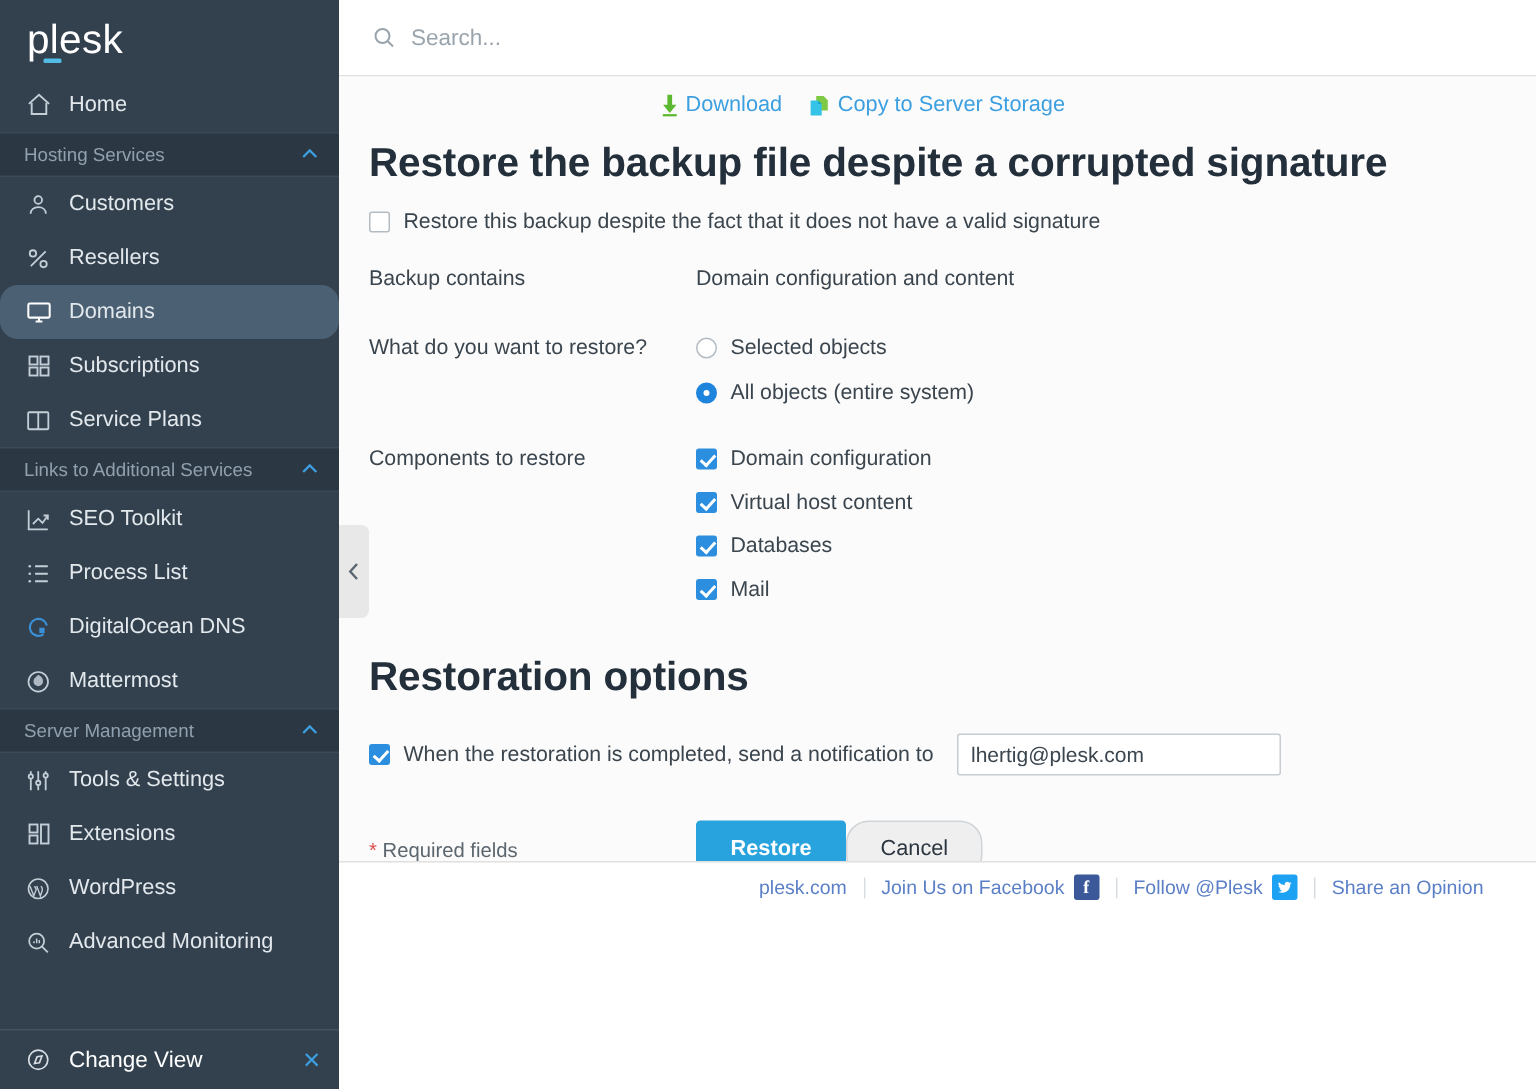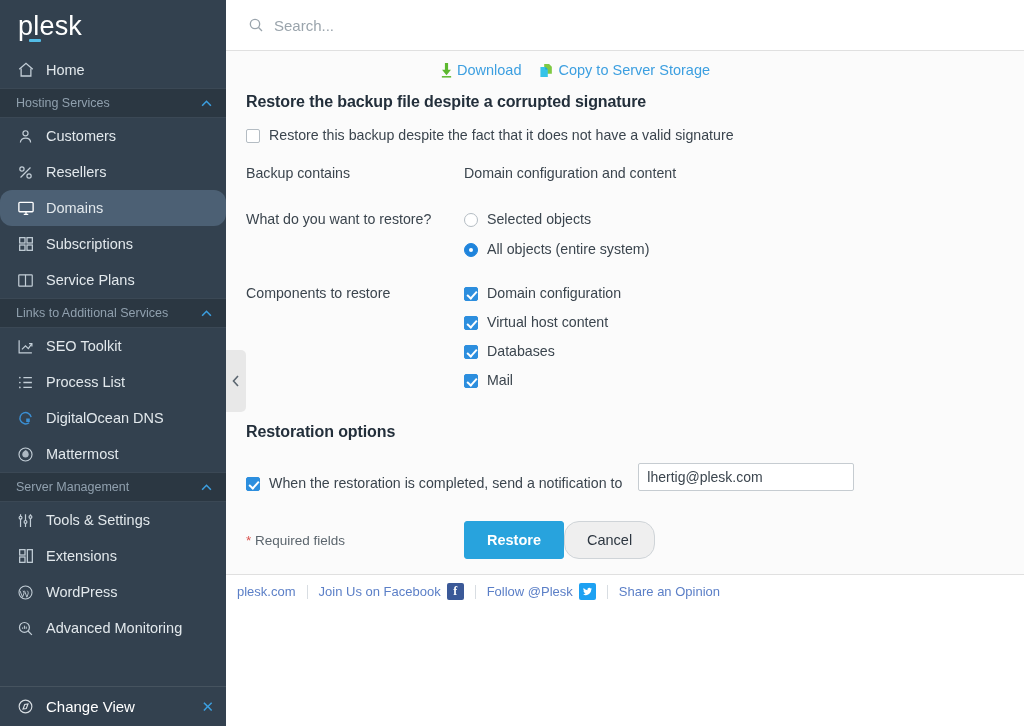--- a/index.html
+++ b/index.html
@@ -97,24 +97,24 @@
   #content { flex: 1 1 auto; position: relative; background: #fbfbfb; overflow: hidden; }
   #content-inner { padding: 0 0 0 20px; }
 
   .toollinks {
     height: 38px; display: flex; align-items: center; justify-content: center;
     gap: 18px; font-size: 14.5px; padding-right: 120px;
   }
   .toollink { display: flex; align-items: center; gap: 4px; color: #3c9fe0; cursor: pointer; }
 
   h2.sect {
-    font-size: 16px; color: #232f3b; font-weight: bold;
+    font-size: 27px; color: #232f3b; font-weight: bold;
     margin: 10px 0 0 0; letter-spacing: -.1px;
   }
-  .chk-row { display: flex; align-items: flex-end; gap: 9px; font-size: 14.2px; color: #3b454e; }
+  .chk-row { display: flex; align-items: center; gap: 9px; font-size: 14.2px; color: #3b454e; }
 
   
   .cb {
     width: 14px; height: 14px; flex: 0 0 14px; border: 1px solid #b4bcc3;
     border-radius: 2px; background: #fff; display: inline-block; position: relative;
   }
   .cb.on { background: #2c8ede; border-color: #2c8ede; }
   .cb.on::after {
     content: ""; position: absolute; left: 4px; top: 1px;
     width: 4px; height: 8px; border: solid #fff; border-width: 0 2px 2px 0;
@@ -148,22 +148,22 @@
     height: 38px; border-radius: 3px; font-size: 14.5px; cursor: pointer;
     font-family: "Liberation Sans", sans-serif; border: 1px solid transparent;
     padding: 0 22px;
   }
   .btn-primary { background: #28a3dd; color: #fff; font-weight: bold; border-color: #28a3dd; }
   .btn-default { background: #efefef; color: #2c3640; border-color: #cfd4d8; }
 
   
   #footer {
     height: 34px; flex: 0 0 34px; background: #fff; border-top: 1px solid #e0e0e0;
-    display: flex; align-items: center; 
-    padding-right: 14px; gap: 0px; font-size: 13px;
+    display: flex; align-items: center; justify-content: flex-end;
+    padding-right: 24px; gap: 0px; font-size: 13px;
   }
   .flink { color: #5b7fc7; padding: 0 11px; display: flex; align-items: center; gap: 6px; cursor: pointer; }
   .fdiv { width: 1px; height: 14px; background: #d8dde2; }
   .sq { width: 17px; height: 17px; border-radius: 2px; display: flex; align-items: center; justify-content: center; }
   .sq.fb { background: #3b5998; color: #fff; font-weight: bold; font-size: 12px; font-family: "Liberation Serif", serif; }
   .sq.tw { background: #1da1f2; }
 
   #arrow-annot { position: absolute; left: 0; top: 0; pointer-events: none; }
 </style>
 </head>

